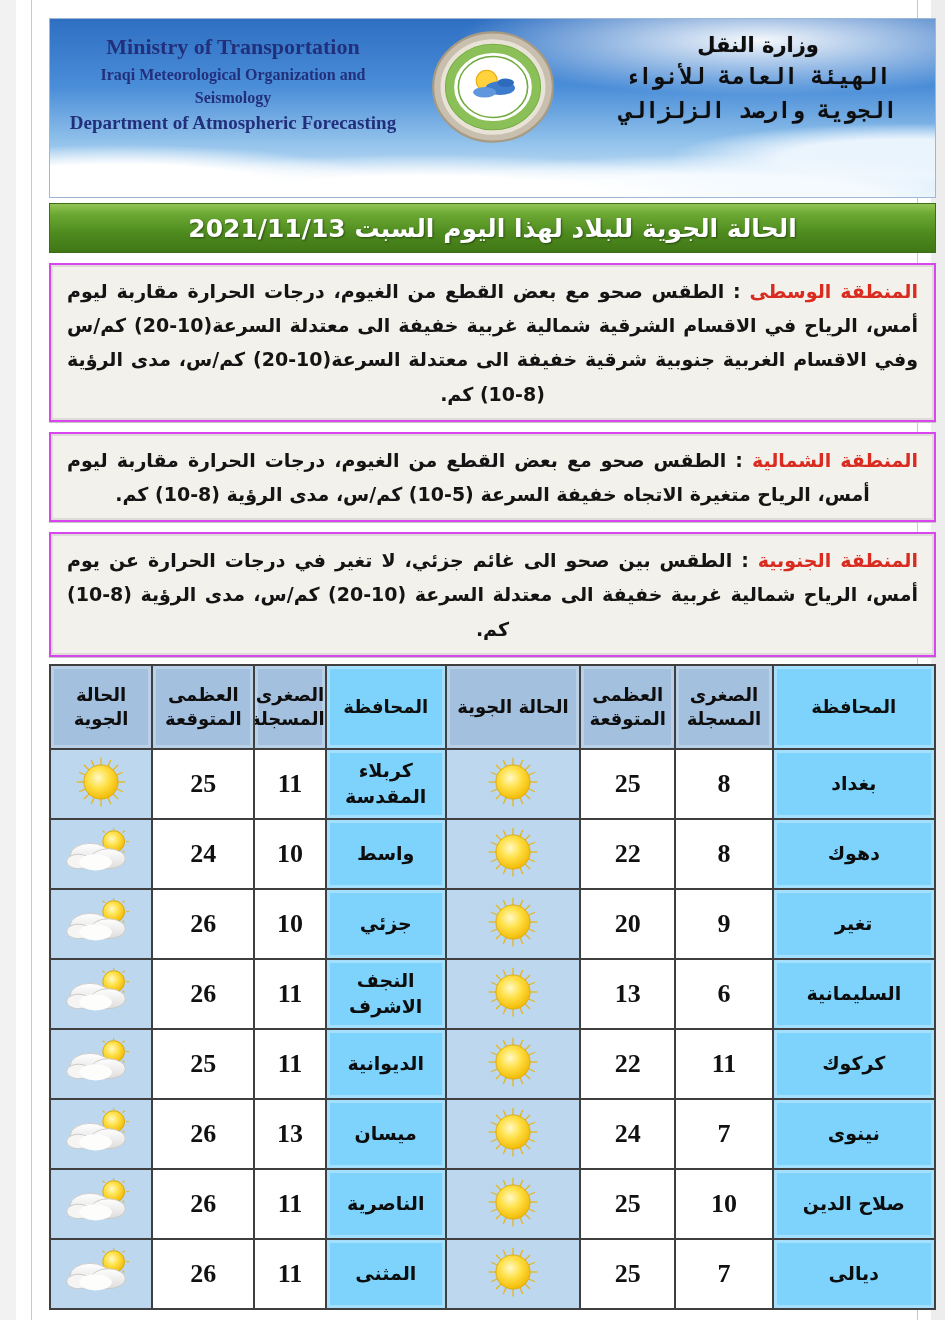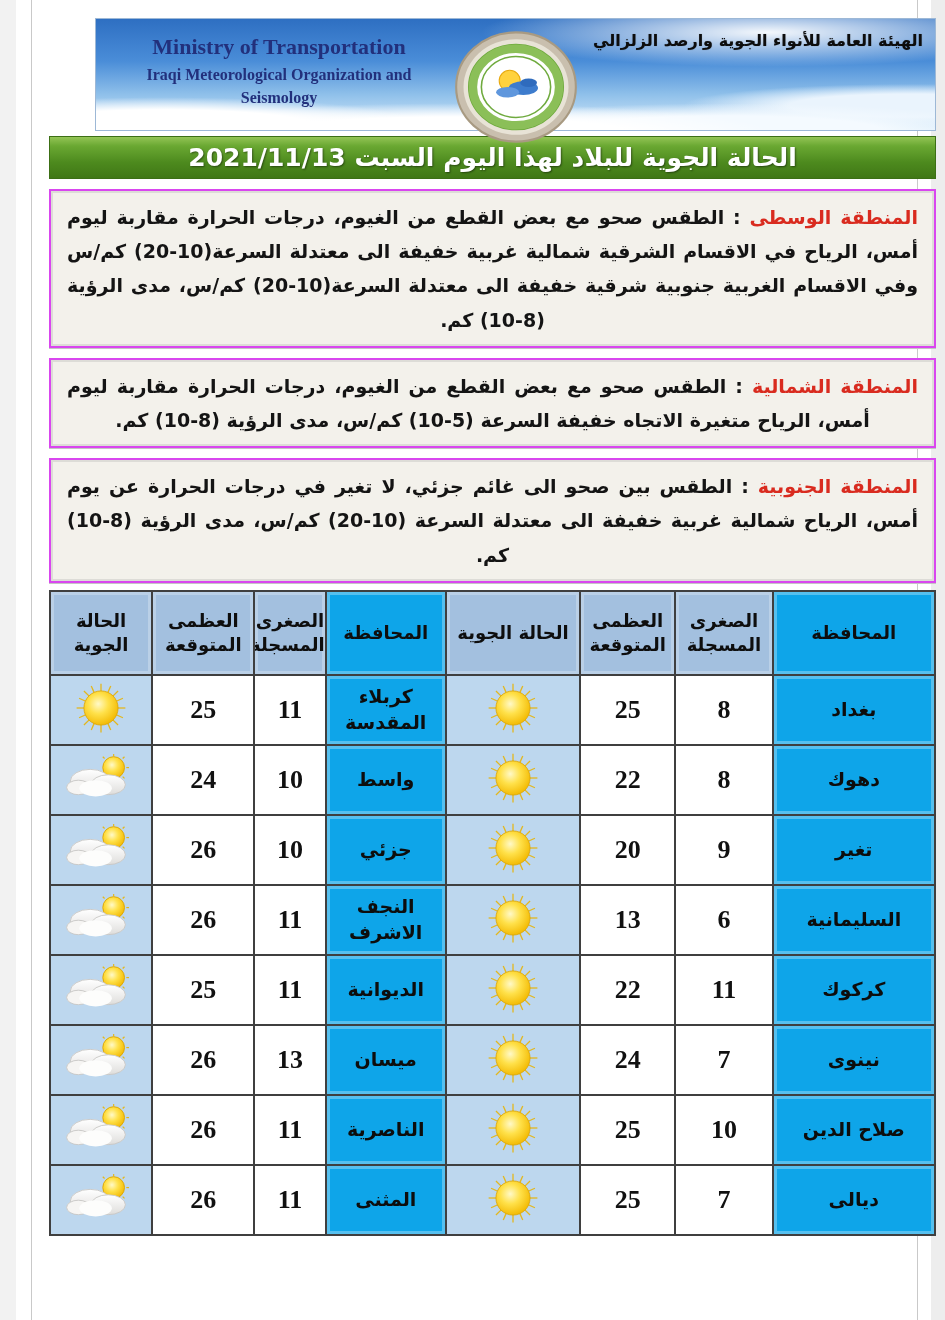--- a/index.html
+++ b/index.html
@@ -10,49 +10,48 @@
   .photo-frame{
     position:absolute;inset:0;width:945px;height:1320px;background:#fff;
     border-left:16px solid #f2f2f2;border-right:14px solid #ededed;box-sizing:border-box;
   }
   .edge-line-l{position:absolute;left:15px;top:0;bottom:0;width:1px;background:#c9c9c9;}
   .edge-line-r{position:absolute;right:13px;top:0;bottom:0;width:1px;background:#c9c9c9;}
   .content{position:absolute;left:33px;top:0;width:887px;}
 
   
   .banner{
-    position:relative;margin-top:18px;height:113px;border:1px solid #9db8d6;box-sizing:border-box;
+    position:relative;margin-top:18px;height:180px;border:1px solid #9db8d6;box-sizing:border-box;
     background:
       radial-gradient(ellipse 55% 50% at 80% 12%, rgba(255,255,255,.95), rgba(255,255,255,0) 62%),
       radial-gradient(ellipse 42% 34% at 8% 96%, #ffffff 42%, rgba(255,255,255,0) 75%),
       radial-gradient(ellipse 50% 36% at 42% 104%, #ffffff 44%, rgba(255,255,255,0) 78%),
       radial-gradient(ellipse 46% 32% at 75% 100%, #f4faff 40%, rgba(244,250,255,0) 75%),
       radial-gradient(ellipse 36% 26% at 97% 78%, #eaf4fd 40%, rgba(234,244,253,0) 75%),
       linear-gradient(180deg,#2e6fc2 0%,#4a8dd8 38%,#8fc0ea 68%,#d9ecfb 100%);
-    margin-left: 46px;
   }
   .banner-en{
     position:absolute;left:18px;top:12px;width:330px;text-align:center;
     color:#22307c;font-family:"Liberation Serif",serif;font-weight:bold;line-height:1.45;
   }
   .banner-en .l1{font-size:22px;}
   .banner-en .l2{font-size:16px;}
   .banner-en .l3{font-size:19px;}
   .banner-ar{
     position:absolute;right:12px;top:10px;width:330px;text-align:center;direction:rtl;
     color:#0d0d0d;font-weight:bold;line-height:1.55;text-shadow:0 0 1px rgba(0,0,0,.35);
   }
   .banner-ar .l1{font-size:21px;}
-  .banner-ar .l2{font-size:16px;}
+  .banner-ar .l2{font-size:22px;font-family:Liberation Mono, monospace;}
   .banner-ar .l3{font-size:21px;}
   .logo{position:absolute;left:50%;top:10px;transform:translateX(-50%);}
 
   
   .title-bar{
-    margin-top:5px;height:43px;display:flex;align-items:center;justify-content:center;
+    margin-top:5px;height:50px;display:flex;align-items:center;justify-content:center;
     background:linear-gradient(180deg,#93c455 0%,#6aa832 22%,#4d8a1e 62%,#40771б 100%);
     background:linear-gradient(180deg,#93c455 0%,#6aa832 22%,#4d8a1e 62%,#407716 100%);
     border:1px solid #3c6f15;box-sizing:border-box;
   }
   .title-bar span{
     direction:rtl;color:#fff;font-size:25px;font-weight:bold;letter-spacing:.5px;
     text-shadow:1px 1px 2px rgba(0,0,0,.45);
   }
 
   
@@ -76,21 +75,21 @@
     border:2px solid #3f3f3f;text-align:center;vertical-align:middle;padding:0;
     overflow:hidden;
   }
   .weather thead tr{height:84px;}
   .weather tbody tr{height:70px;}
   .weather th{
     background:#a3c0df;font-size:18px;font-weight:bold;color:#0e0e0e;line-height:1.3;
     box-shadow:inset 0 0 0 3px rgba(255,255,255,.25);direction:rtl;
   }
   .weather th.green, .weather td.province{
-    background:#0ea5e9;box-shadow:inset 0 0 0 3px rgba(255,255,255,.3);margin-top:16px;
+    background:#7dd3fc;box-shadow:inset 0 0 0 3px rgba(255,255,255,.3);margin-top:16px;
   }
   .weather td.icon-cell{background:#bdd7ee;}
   .weather td.num-cell{
     background:#fff;font-family:"Liberation Serif",serif;font-size:26px;font-weight:bold;color:#111;
   }
   .weather td.province{
     font-size:19px;font-weight:bold;color:#0d0d0d;direction:rtl;line-height:1.35;padding:0 6px;
   }
   
   .c1{width:102px;} .c2{width:102px;} .c3{width:71px;} .c4{width:120px;}
@@ -119,37 +118,39 @@
 <div class="photo-frame">
   <div class="edge-line-l"></div>
   <div class="edge-line-r"></div>
 
   <div class="content">
 
     <div class="banner">
       <div class="banner-en">
         <div class="l1">Ministry of Transportation</div>
         <div class="l2">Iraqi Meteorological Organization and Seismology</div>
+        <div class="l3">Department of Atmospheric Forecasting</div>
       </div>
 
       <div class="logo">
         <svg viewBox="0 0 120 110" width="126" height="116">
           <ellipse cx="60" cy="55" rx="57" ry="52" fill="#c9bfae" stroke="#a89a82" stroke-width="2"></ellipse>
           <ellipse cx="60" cy="55" rx="50" ry="45.5" fill="#e8e3d6"></ellipse>
           <ellipse cx="60" cy="55" rx="45" ry="40.5" fill="#ffffff" stroke="#6faa3e" stroke-width="1.5"></ellipse>
           <ellipse cx="60" cy="55" rx="41" ry="36.5" fill="none" stroke="#8bbf58" stroke-width="8"></ellipse>
           <ellipse cx="60" cy="55" rx="33" ry="29" fill="#ffffff" stroke="#6faa3e" stroke-width="1.5"></ellipse>
           <circle cx="54" cy="49" r="10" fill="#ffd23e" stroke="#e8a90f" stroke-width="1"></circle>
           <ellipse cx="67" cy="56" rx="14" ry="6.5" fill="#3d7ccd"></ellipse>
           <ellipse cx="52" cy="60" rx="11" ry="5" fill="#5f97dd"></ellipse>
           <ellipse cx="72" cy="51" rx="8" ry="4" fill="#2f6bbd"></ellipse>
         </svg>
       </div>
 
       <div class="banner-ar">
+        <div class="l1">وزارة النقل</div>
         <div class="l2">الهيئة العامة للأنواء الجوية وارصد الزلزالي</div>
       </div>
     </div>
 
     <div class="title-bar">
       <span>الحالة الجوية للبلاد لهذا اليوم السبت  2021/11/13</span>
     </div>
 
     <div class="region-box" id="region-box-0">
       <span class="region-name">المنطقة الوسطى</span><span> : </span><span>الطقس صحو مع بعض القطع من الغيوم، درجات الحرارة مقاربة ليوم أمس، الرياح في الاقسام الشرقية شمالية غربية خفيفة الى معتدلة السرعة(10-20) كم/س وفي الاقسام الغربية جنوبية شرقية خفيفة الى معتدلة السرعة(10-20) كم/س، مدى الرؤية (8-10) كم.</span>

